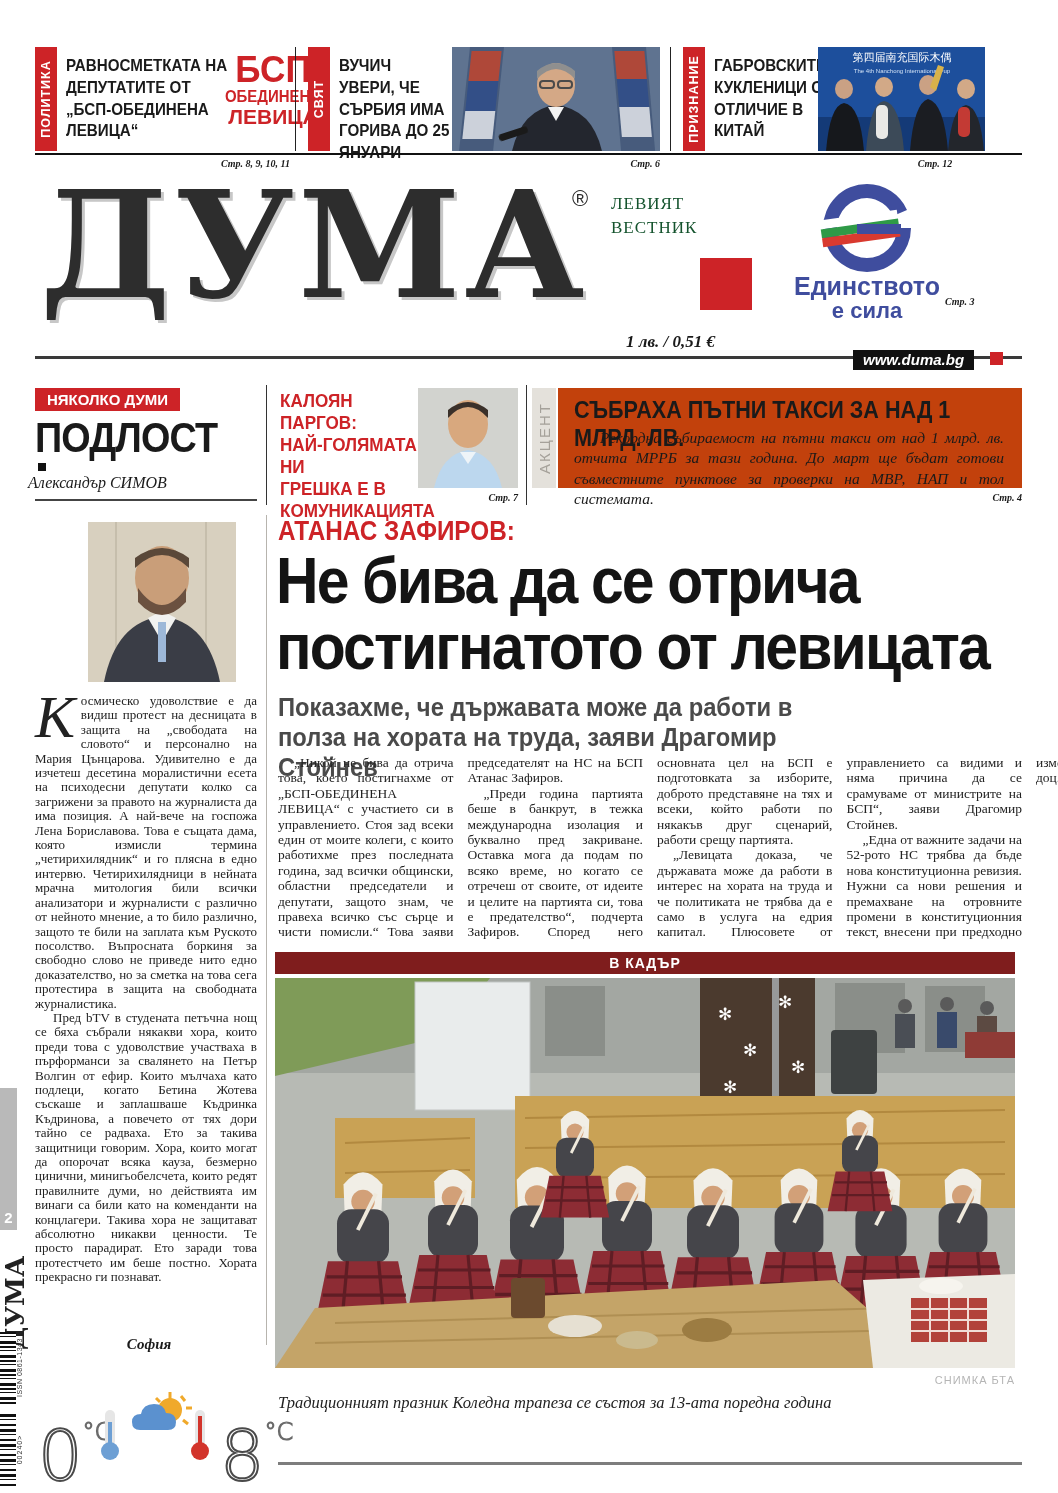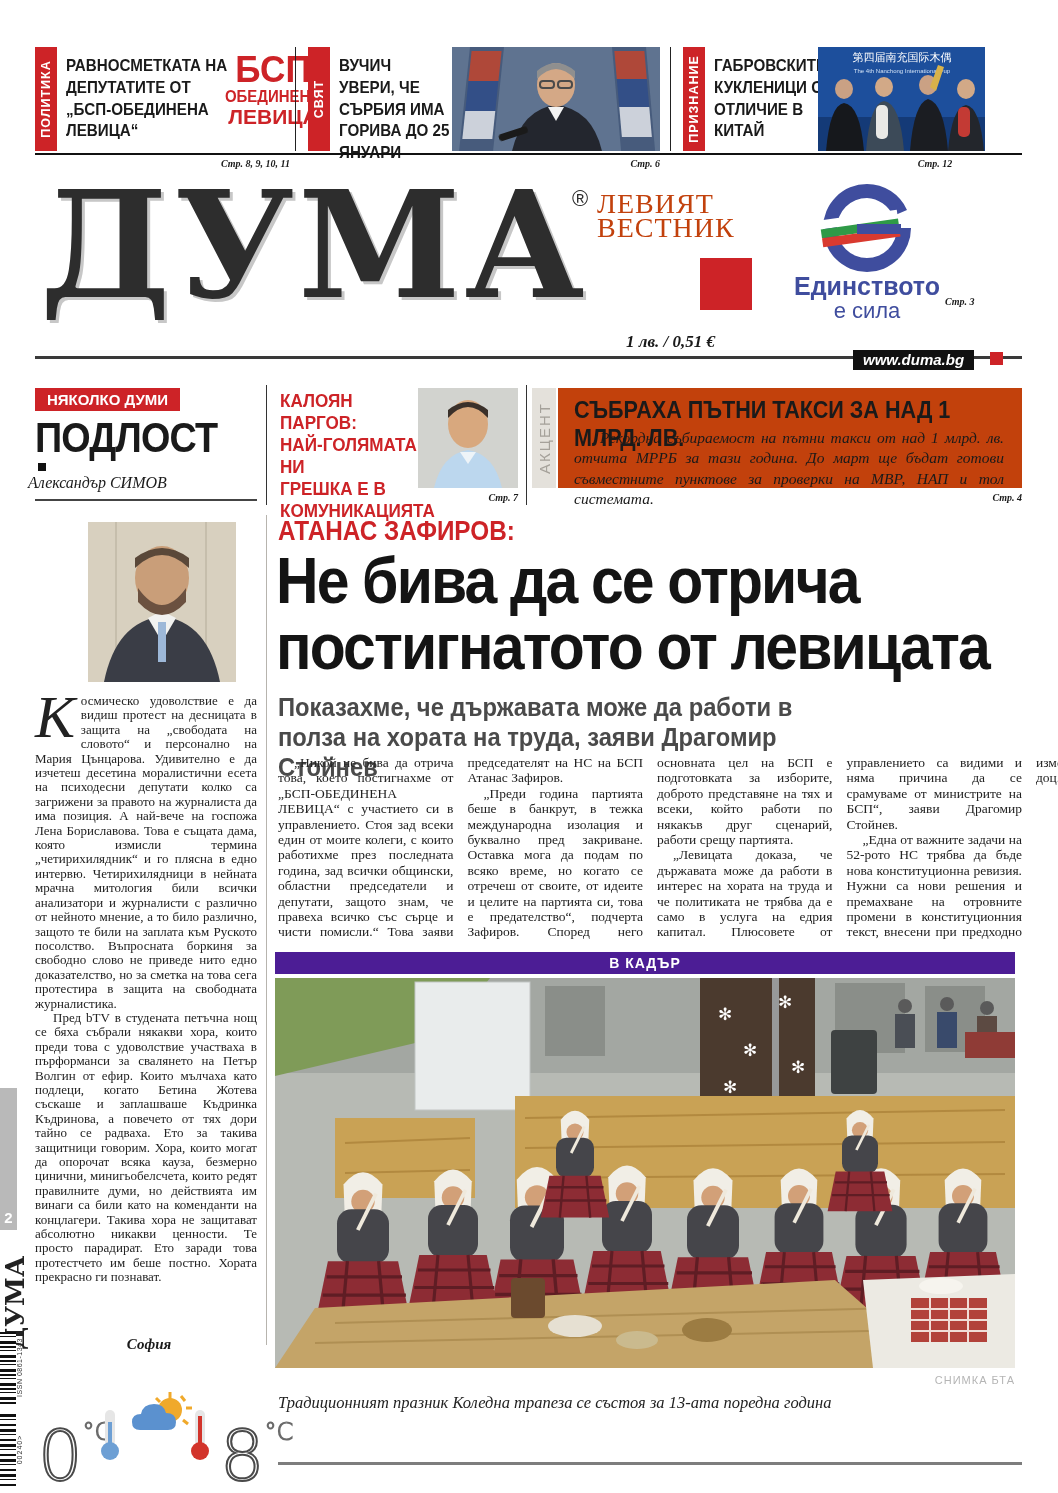--- a/index.html
+++ b/index.html
@@ -100,39 +100,39 @@
     </svg>
   </div>
 
   <div class="abs hline" style="left:35px;top:153px;width:987px;height:2px;"></div>
   <div class="abs pageref" style="left:150px;top:158px;width:140px;text-align:right;">Стр. 8, 9, 10, 11</div>
   <div class="abs pageref" style="left:560px;top:158px;width:100px;text-align:right;">Стр. 6</div>
   <div class="abs pageref" style="left:885px;top:158px;width:100px;text-align:center;">Стр. 12</div>
 
   <div class="abs masthead-title" style="left:40px;top:178px;"><span>ДУМА</span></div>
   <div class="abs" style="left:572px;top:186px;font-size:22px;color:#2d2d2d;">®</div>
-  <div class="abs serif" style="left:597px;top:192px;font-size:28px;line-height:24px;letter-spacing:1px;color:#c2410c;">
+  <div class="abs serif" style="left:611px;top:192px;font-size:17px;line-height:24px;letter-spacing:1px;color:#14532d;">
     <div>ЛЕВИЯТ</div>
     <div>ВЕСТНИК</div>
   </div>
   <div class="abs" style="left:700px;top:258px;width:52px;height:52px;background:#cd2327;"></div>
 
   <div class="abs" style="left:762px;top:182px;width:210px;text-align:center;">
     <svg width="210" height="92" viewBox="0 0 210 92" style="margin:0 auto;">
       <g transform="translate(105,46)">
         <path d="M0 -44 A44 44 0 1 0 44 0 L30 0 A30 30 0 1 1 0 -30 Z" fill="#3f4d9e"></path>
         <path d="M0 -44 A44 44 0 0 1 40 -18 L26 -12 A30 30 0 0 0 0 -30 Z" fill="#3f4d9e"></path>
         <rect x="-46" y="-14" width="78" height="9" fill="#ffffff" transform="rotate(-8)"></rect>
         <rect x="-46" y="-5" width="78" height="9" fill="#2f9a47" transform="rotate(-8)"></rect>
         <rect x="-46" y="4" width="78" height="9" fill="#d93a2f" transform="rotate(-8)"></rect>
         <rect x="-10" y="-4" width="44" height="10" fill="#3f4d9e"></rect>
       </g>
     </svg>
     <div style="color:#3f4d9e;font-weight:bold;font-size:25px;line-height:25px;">Единството</div>
-    <div style="color:#3f4d9e;font-weight:normal;font-size:22px;line-height:24px;">е сила</div>
+    <div style="color:#3f4d9e;font-weight:bold;font-size:22px;line-height:24px;">е сила</div>
   </div>
   <div class="abs pageref" style="left:945px;top:296px;">Стр. 3</div>
 
   <div class="abs serif" style="left:600px;top:332px;width:115px;font-size:17px;font-weight:bold;font-style:italic;text-align:right;">1 лв. / 0,51 €</div>
   <div class="abs hline" style="left:35px;top:356px;width:987px;height:2.5px;background:#3a3a3a;"></div>
   <div class="abs" style="left:853px;top:350px;background:#111;color:#fff;font-weight:bold;font-style:italic;font-size:15px;padding:1px 10px 2px;">www.duma.bg</div>
   <div class="abs" style="left:990px;top:352px;width:13px;height:13px;background:#cd2327;"></div>
 
   <div class="abs" style="left:35px;top:388px;background:#cd2327;color:#fff;font-weight:bold;font-size:15px;padding:3px 12px;">НЯКОЛКО ДУМИ</div>
   <div class="abs cond" style="left:35px;top:414px;font-size:42px;font-weight:bold;letter-spacing:-1px;">ПОДЛОСТ</div>
@@ -200,21 +200,21 @@
   <div class="abs" style="left:278px;top:692px;width:600px;font-weight:bold;font-size:25px;line-height:30px;color:#4a4a4a;transform:scaleX(.95);transform-origin:left top;">Показахме, че държавата може да работи в полза на хората на труда, заяви Драгомир Стойнев</div>
 
   <div class="abs main-body" style="left:278px;top:755px;width:744px;height:198px;">
     <p>„Никой не бива да отрича това, което постигнахме от „БСП-ОБЕДИНЕНА ЛЕВИЦА“ с участието си в управлението. Стоя зад всеки един от моите колеги, с които работихме през последната година, зад всички общински, областни председатели и депутати, защото знам, че правеха всичко със сърце и чисти помисли.“ Това заяви председателят на НС на БСП Атанас Зафиров.</p>
     <p>„Преди година партията беше в банкрут, в тежка международна изолация и буквално пред закриване. Оставка мога да подам по всяко време, но когато се отречеш от своите, от идеите и целите на партията си, това е предателство“, подчерта Зафиров. Според него основната цел на БСП е подготовката за изборите, доброто представяне на тях и всеки, който работи по някакъв друг сценарий, работи срещу партията.</p>
     <p>„Левицата доказа, че държавата може да работи в интерес на хората на труда и че политиката не трябва да е само в услуга на едрия капитал. Плюсовете от управлението са видими и няма причина да се срамуваме от министрите на БСП“, заяви Драгомир Стойнев.</p>
     <p>„Една от важните задачи на 52-рото НС трябва да бъде нова конституционна ревизия. Нужни са нови решения и премахване на отровните промени в конституционния текст, внесени при предходно изменение“, категорична е доц. Наталия Киселова.</p>
     <p class="pageref" style="text-align:right;text-indent:0;margin-top:6px;">Стр. 2 и 3</p>
   </div>
 
-  <div class="abs" style="left:275px;top:952px;width:740px;height:22px;background:#4c1d95;color:#fff;font-weight:bold;font-size:14px;text-align:center;line-height:22px;letter-spacing:1px;">В КАДЪР</div>
+  <div class="abs" style="left:275px;top:952px;width:740px;height:22px;background:#7f1d1d;color:#fff;font-weight:bold;font-size:14px;text-align:center;line-height:22px;letter-spacing:1px;">В КАДЪР</div>
 
   <div class="abs" style="left:275px;top:978px;">
     <svg width="740" height="390" viewBox="0 0 740 390" preserveAspectRatio="none">
       <rect width="740" height="390" fill="#b7bab4"></rect>
       <rect width="740" height="95" fill="#a3a7a2"></rect>
       <g fill="#8a8e89">
           <rect x="270" y="8" width="60" height="70"></rect>
           <rect x="560" y="5" width="70" height="70"></rect>
           <rect x="650" y="8" width="60" height="66"></rect>
         </g>

